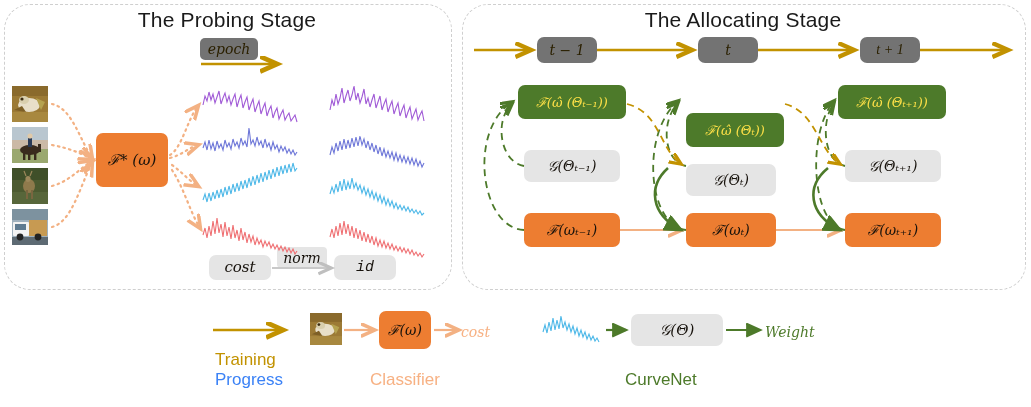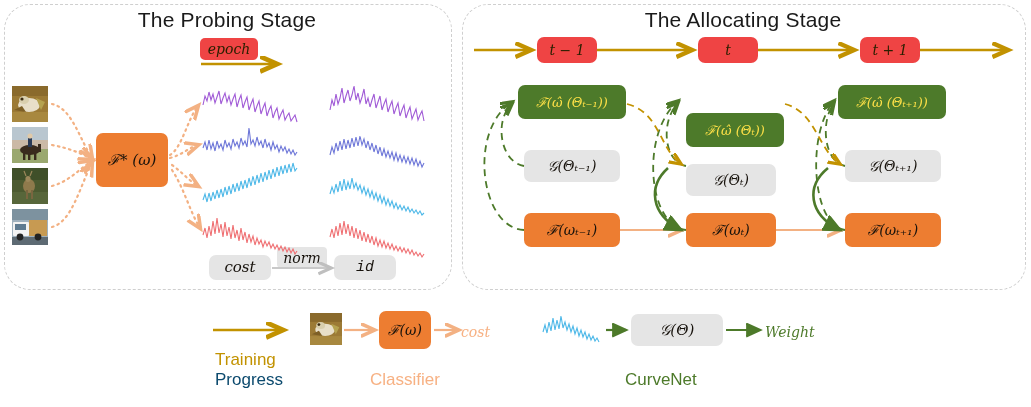--- a/index.html
+++ b/index.html
@@ -9,21 +9,21 @@
   #probing-panel{left:4px;top:4px;width:446px;height:284px;}
   #allocating-panel{left:462px;top:4px;width:562px;height:284px;}
   .panel-title{position:absolute;width:100%;text-align:center;top:6px;
        font-size:21px;color:#1a1a1a;letter-spacing:.2px;}
   .box{position:absolute;display:flex;align-items:center;justify-content:center;
        border-radius:7px;font-family:"DejaVu Serif",serif;font-style:italic;
        line-height:1;text-align:center;}
   .orange{background:#ed7d31;color:#17120c;text-align:center;}
   .green{background:#4d7a2a;color:#fde047;}
   .gray{background:#e5e5e5;color:#17120c;}
-  .gold{background:#ef4444;color:#2b2000;}
+  .gold{background:#737373;color:#2b2000;}
   .thumb{position:absolute;width:36px;height:36px;border:0;overflow:hidden;}
   svg.overlay{position:absolute;left:0;top:0;width:1031px;height:407px;
        pointer-events:none;overflow:visible;}
   .legend-label{position:absolute;font-size:17px;line-height:20px;}
   .mono-it{font-family:"DejaVu Serif",serif;font-style:italic;}
 </style>
 </head>
 <body>
 
 <div class="panel" id="probing-panel"></div>
@@ -87,36 +87,36 @@
 
 <div class="box gray" style="left:209px;top:255px;width:62px;height:25px;font-size:15px;">cost</div>
 <div class="box gray" style="left:277px;top:247px;width:50px;height:21px;font-size:14px;border-radius:4px;">norm</div>
 <div class="box gray" style="left:334px;top:255px;width:62px;height:25px;font-size:15px;font-family:Liberation Mono, monospace;">id</div>
 
 <div class="panel" id="allocating-panel"></div>
 <div class="panel-title" style="left:462px;top:8px;width:562px;">The Allocating Stage</div>
 
 <div class="box gold" style="left:537px;top:37px;width:60px;height:26px;font-size:14px;">t − 1</div>
 <div class="box gold" style="left:698px;top:37px;width:60px;height:26px;font-size:14px;">t</div>
-<div class="box gold" style="left:860px;top:37px;width:60px;height:26px;font-size:14px;">t + 1</div>
+<div class="box gold" style="left:860px;top:37px;width:60px;height:26px;font-size:14px;font-family:Liberation Serif, serif;">t + 1</div>
 
 <div class="box green" style="left:518px;top:85px;width:108px;height:34px;font-size:13px;">ℱ(ω̂ (Θₜ₋₁))</div>
 <div class="box green" style="left:686px;top:85px;width:98px;height:34px;font-size:13px;margin-top:28px;">ℱ(ω̂ (Θₜ))</div>
 <div class="box green" style="left:838px;top:85px;width:108px;height:34px;font-size:13px;">ℱ(ω̂ (Θₜ₊₁))</div>
 
 <div class="box gray" style="left:524px;top:150px;width:96px;height:32px;font-size:14px;">𝒢(Θₜ₋₁)</div>
 <div class="box gray" style="left:686px;top:164px;width:90px;height:32px;font-size:14px;">𝒢(Θₜ)</div>
 <div class="box gray" style="left:845px;top:150px;width:96px;height:32px;font-size:14px;">𝒢(Θₜ₊₁)</div>
 
 <div class="box orange" style="left:524px;top:213px;width:96px;height:34px;font-size:14px;">ℱ(ωₜ₋₁)</div>
 <div class="box orange" style="left:686px;top:213px;width:90px;height:34px;font-size:14px;">ℱ(ωₜ)</div>
 <div class="box orange" style="left:845px;top:213px;width:96px;height:34px;font-size:14px;">ℱ(ωₜ₊₁)</div>
 
 <div class="legend-label" style="left:215px;top:350px;color:#c29200;">Training</div>
-<div class="legend-label" style="left:215px;top:370px;color:#0c4a6e;text-align:center;">Progress</div>
+<div class="legend-label" style="left:215px;top:370px;color:#3b82f6;text-align:center;">Progress</div>
 
 <div class="thumb" style="left:310px;top:313px;width:32px;height:32px;">
   <svg width="32" height="32" viewBox="0 0 36 36">
     <rect width="36" height="36" fill="#9c7a35"></rect>
     <rect y="0" width="36" height="10" fill="#8a6a2c"></rect>
     <rect y="26" width="36" height="10" fill="#a8883f"></rect>
     <ellipse cx="17" cy="19" rx="11" ry="7" fill="#e8dfc9"></ellipse>
     <ellipse cx="12" cy="14" rx="5" ry="4" fill="#d9cfae"></ellipse>
     <circle cx="10" cy="13" r="1.6" fill="#3b2c12"></circle>
     <path d="M2 24 L10 20 L14 26 Z" fill="#7d5f26"></path>

